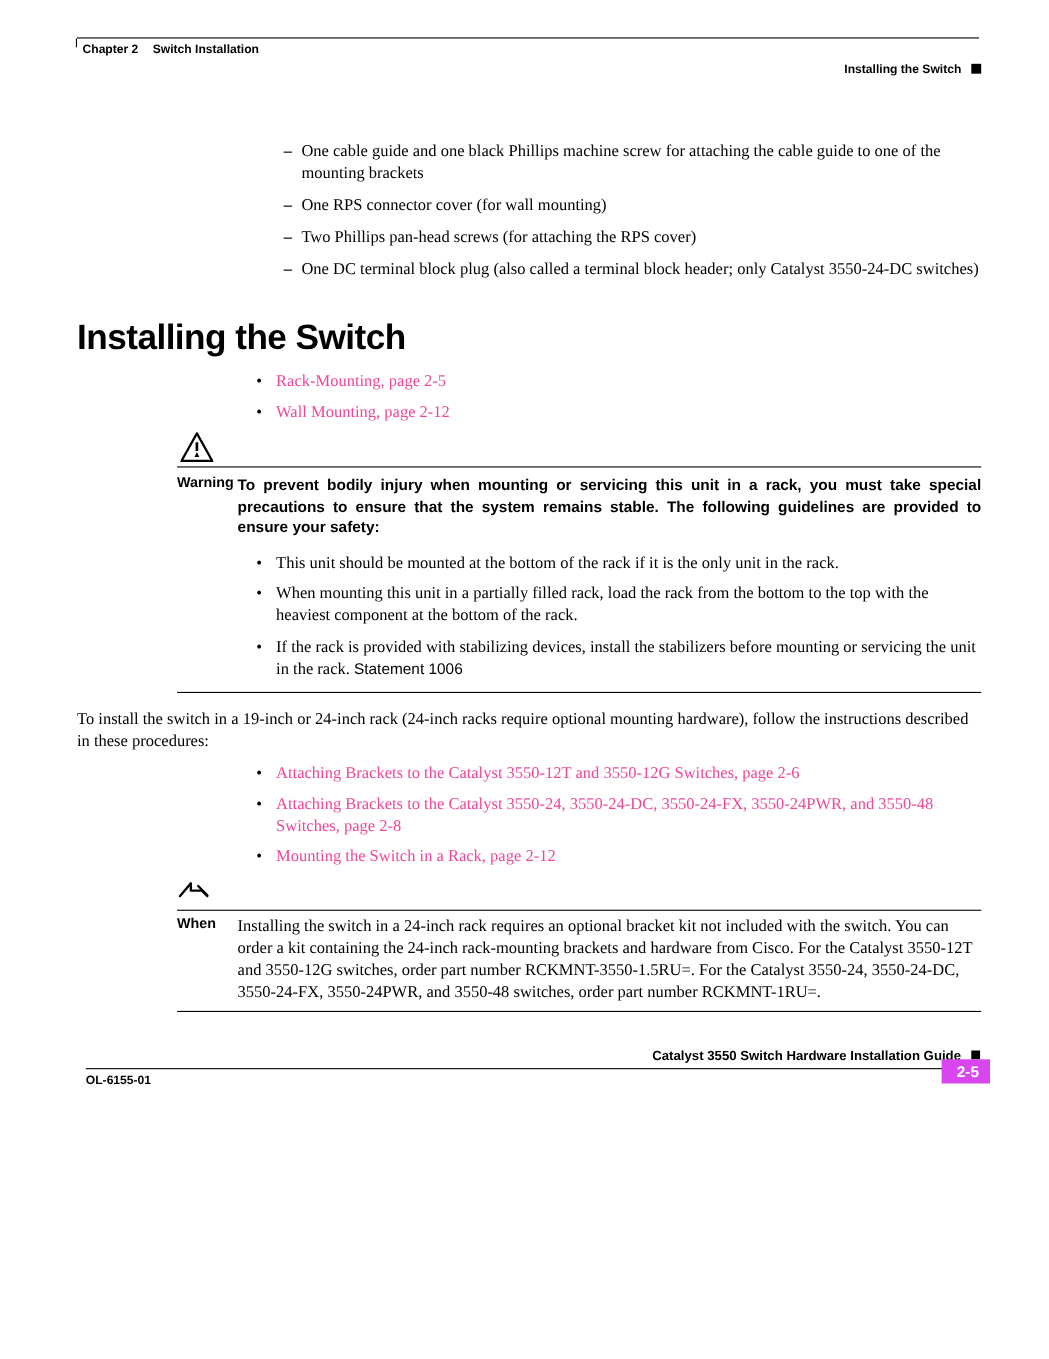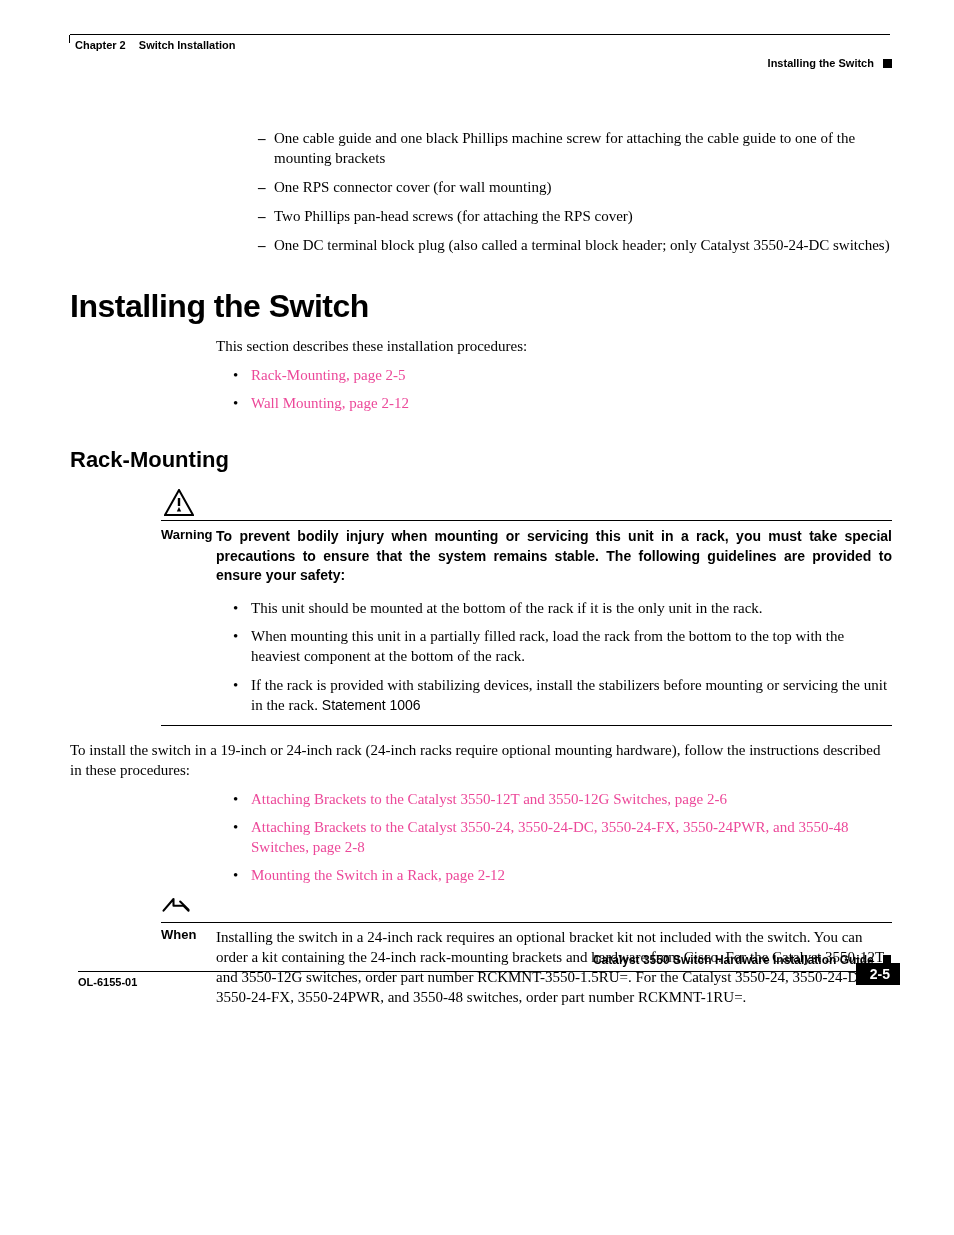--- a/index.html
+++ b/index.html
@@ -240,21 +240,21 @@
     font-size: 11px;
     font-weight: bold;
     position: absolute;
     left: 0;
     top: 4px;
   }
   .page-badge {
     position: absolute;
     right: -9px;
     top: -9px;
-    background: #000000;
+    background: #d946ef;
     color: #fff;
     font-family: Arial, Helvetica, sans-serif;
     font-size: 14px;
     font-weight: bold;
     padding: 3px 10px 3px 14px;
   }
   .tick-sq {
     display: inline-block;
     width: 8px;
     height: 8px;
@@ -282,27 +282,25 @@
   <div class="content">
 
     <ul class="dash-list">
       <li>One cable guide and one black Phillips machine screw for attaching the cable guide to one of the mounting brackets</li>
       <li>One RPS connector cover (for wall mounting)</li>
       <li>Two Phillips pan-head screws (for attaching the RPS cover)</li>
       <li>One DC terminal block plug (also called a terminal block header; only Catalyst 3550-24-DC switches)</li>
     </ul>
 
     <h1 class="section">Installing the Switch</h1>
-    <div class="body-text">This section describes these installation procedures:</div>
     <ul class="bullet-list">
       <li><span class="link">Rack-Mounting, page 2-5</span></li>
       <li><span class="link">Wall Mounting, page 2-12</span></li>
     </ul>
 
-    <h2 class="subsection">Rack-Mounting</h2>
 
     <div class="warning-block">
       <div class="warning-icon-row">
         <svg class="warning-icon" viewBox="0 0 30 27">
           <polygon points="15,1 29,26 1,26" fill="none" stroke="#000" stroke-width="2"></polygon>
           <line x1="15" y1="9" x2="15" y2="17" stroke="#000" stroke-width="2.4"></line>
           <polygon points="15,18 12.8,22.5 17.2,22.5" fill="#000"></polygon>
         </svg>
       </div>
       <div class="warning-head">

